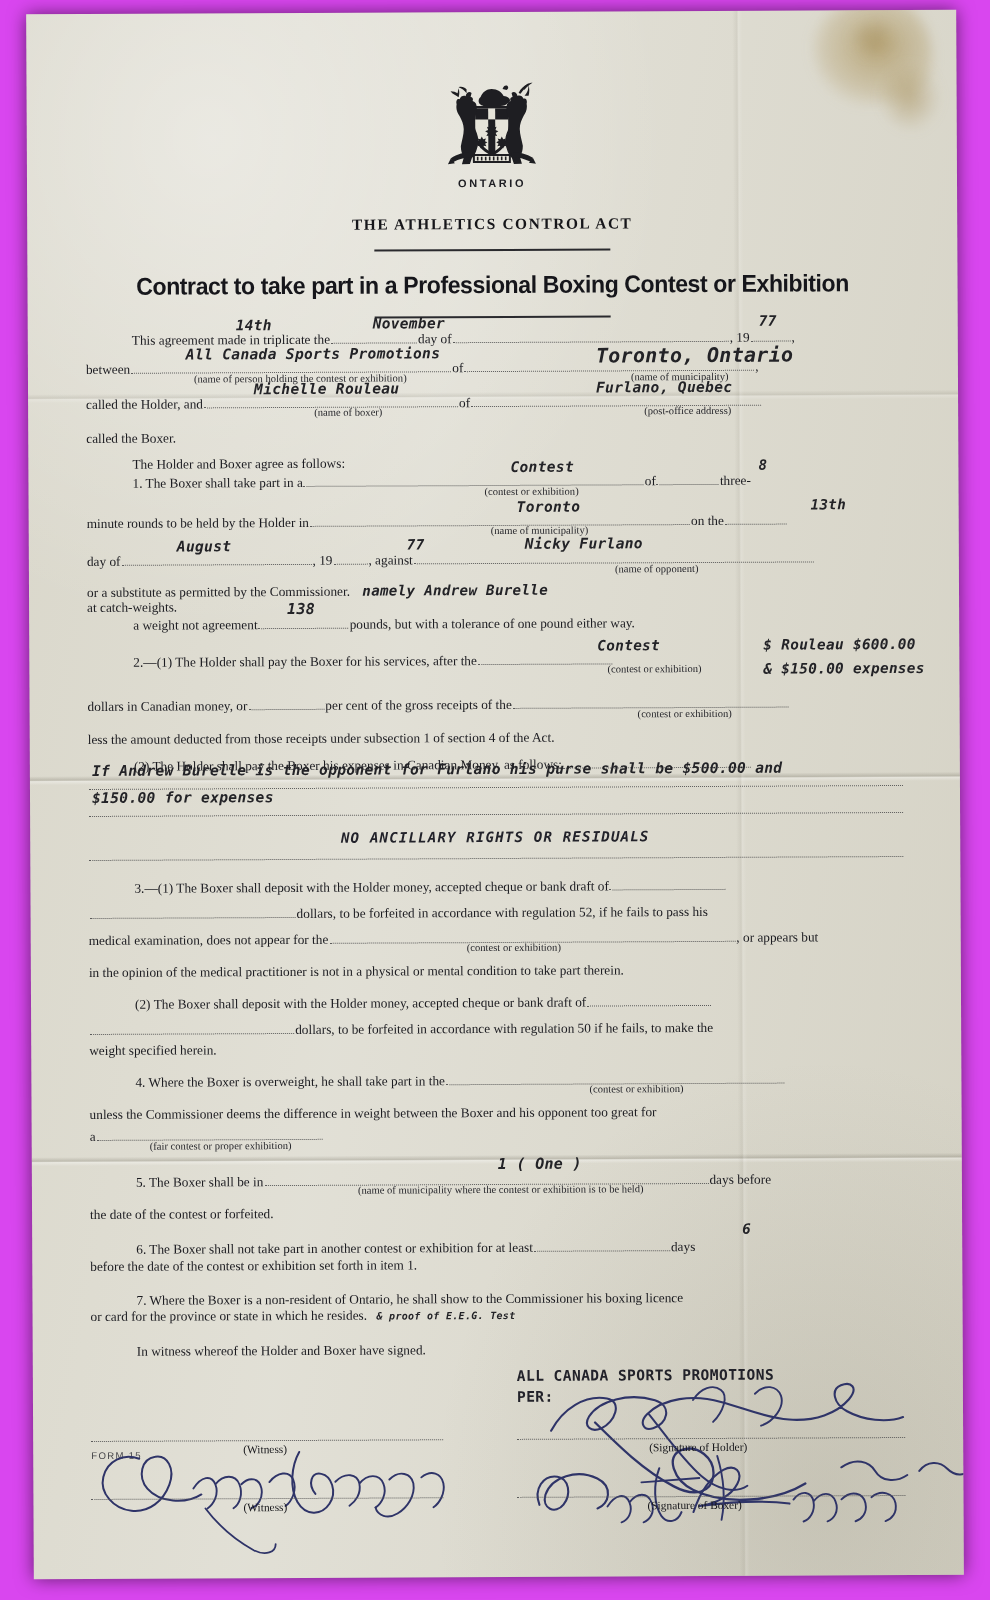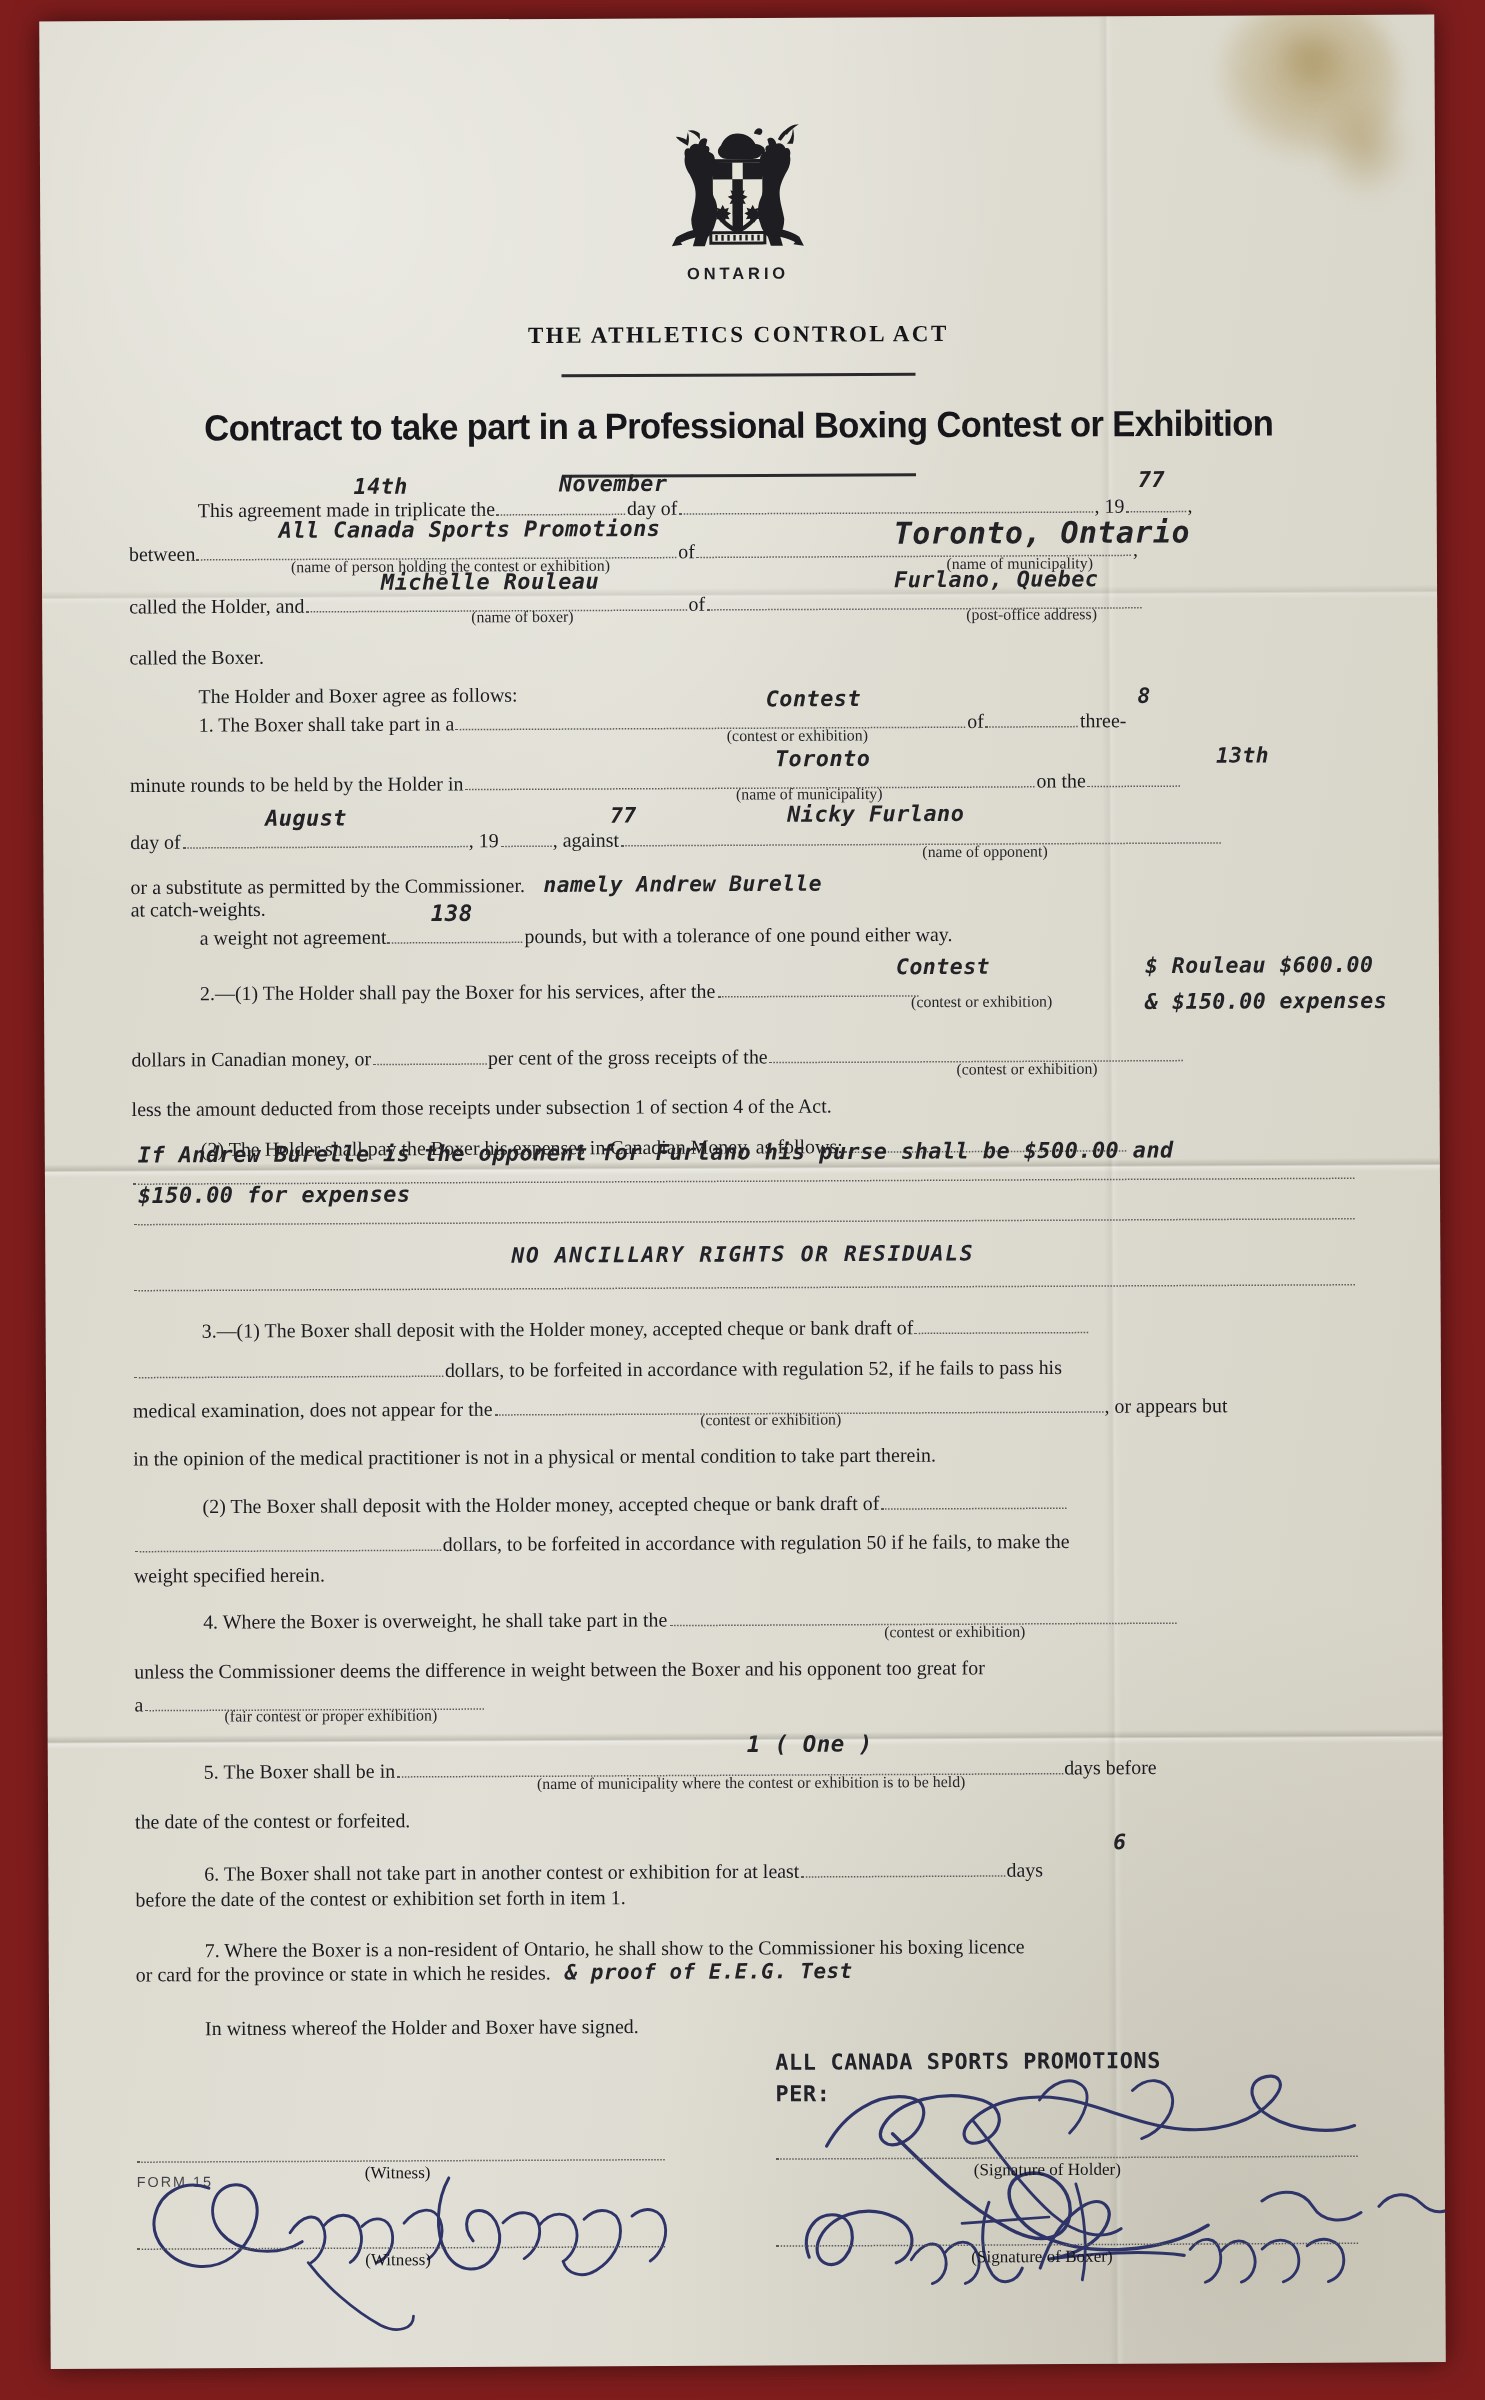--- a/index.html
+++ b/index.html
@@ -7,21 +7,21 @@
   html, body {
     margin: 0; padding: 0;
     background: #1b1b1b;
     width: 990px; height: 1600px;
     overflow: hidden;
     font-family: "Liberation Serif", serif;
   }
   #scan {
     position: relative;
     width: 990px; height: 1600px;
-    background: #7f1d1d;
+    background: #d946ef;
   }
   
   #paper {
     position: absolute;
     left: 30px; top: 12px;
     width: 930px; height: 1565px;
     background: #dedcd1;
     transform: rotate(-0.28deg);
     box-shadow: 0 0 18px rgba(0,0,0,0.55);
     overflow: hidden;
@@ -384,21 +384,21 @@
       </div>
       <div class="ln" style="margin-top:4px">
         <span class="printed">before the date of the contest or exhibition set forth in item 1.</span>
       </div>
 
       <div class="ln" style="margin-top:20px">
         <span class="indent"></span><span class="printed">7. Where the Boxer is a non-resident of Ontario, he shall show to the Commissioner his boxing licence</span>
       </div>
       <div class="ln" style="margin-top:3px">
         <span class="printed">or card for the province or state in which he resides.</span>
-        <span class="hand" style="font-size:14px; margin-left:6px">&amp; proof of E.E.G. Test</span>
+        <span class="hand" style="font-size:10px; margin-left:6px">&amp; proof of E.E.G. Test</span>
       </div>
 
       <div class="ln" style="margin-top:22px">
         <span class="indent"></span><span class="printed">In witness whereof the Holder and Boxer have signed.</span>
       </div>
 
       <div id="signblock">
 
         <span class="typed" style="position:absolute; left:426px; top:-4px; font-size:14.6px; font-style:normal; letter-spacing:0.4px;">ALL CANADA SPORTS PROMOTIONS</span>
         <span class="typed" style="position:absolute; left:426px; top:17px; font-size:14.6px; font-style:normal; letter-spacing:0.4px;">PER:</span>

